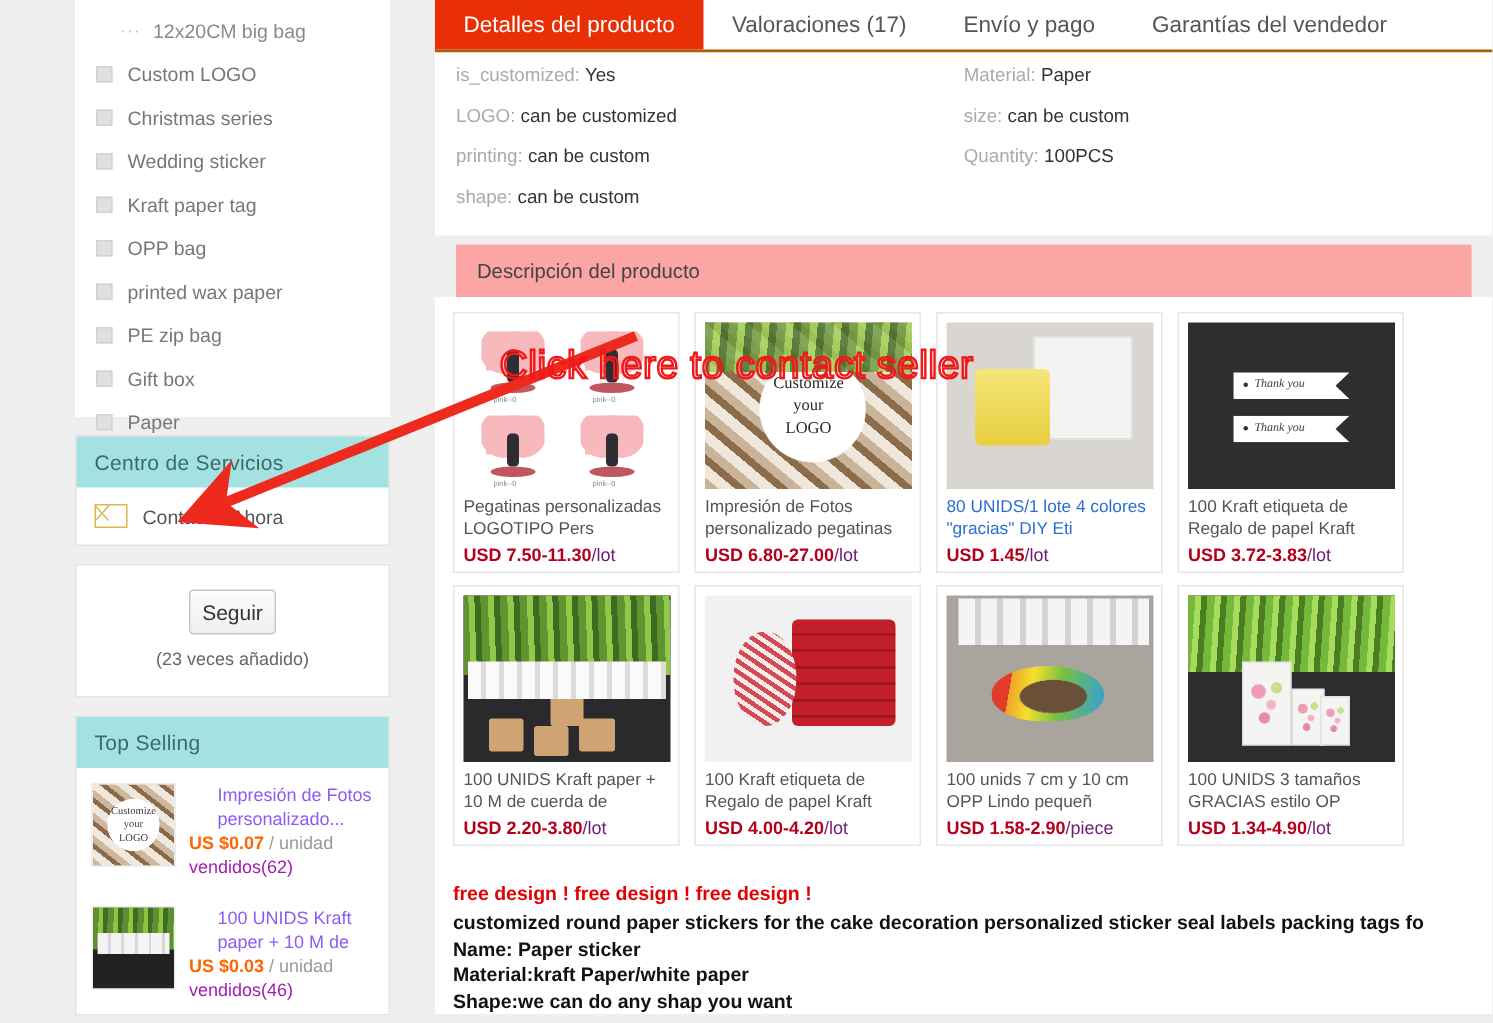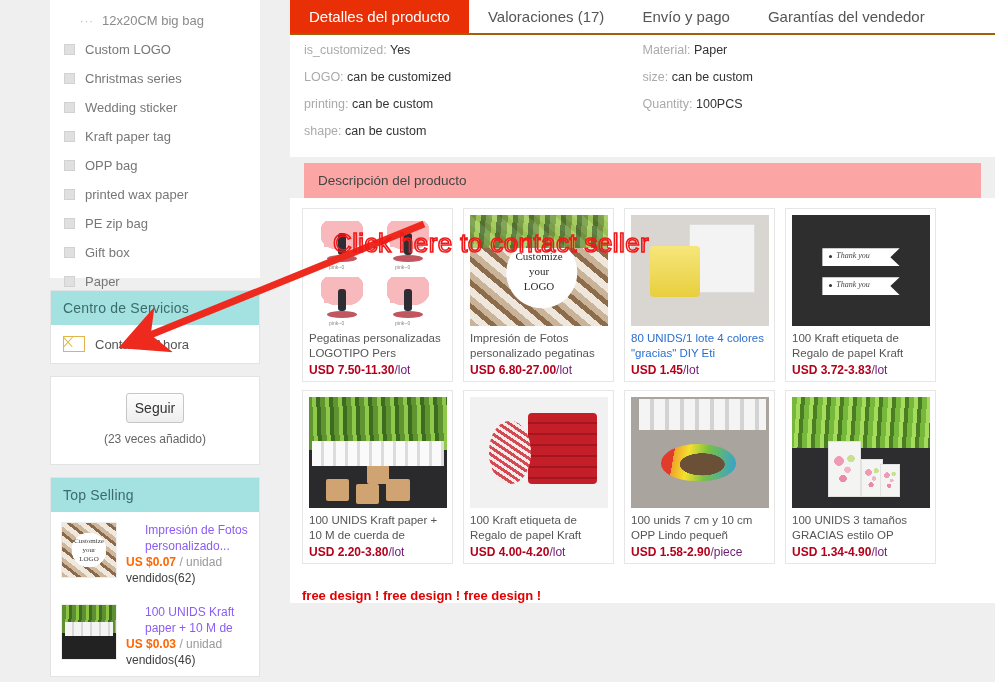--- a/index.html
+++ b/index.html
@@ -61,21 +61,21 @@
 
   .ts-item { display: flex; padding: 10px 8px 8px 10px; }
   .ts-thumb {
     width: 54px; height: 54px; flex: none; margin-right: 9px;
     border: 1px solid #eee; background-size: cover; background-position: center;
   }
   .ts-info { font-size: 12px; line-height: 16px; color: #555; }
   .ts-title { color: #8b5cf6; margin-left: 19px; }
   .ts-price { color: #f60; font-weight: bold; }
   .ts-unit { color: #999; font-weight: normal;}
-  .ts-sold { color: #404040; }
+  .ts-sold { color: #a21caf; }
 
   
   .thumb-logo {
     background:
       radial-gradient(circle at 50% 50%, #fff 0 45%, rgba(255,255,255,0) 46%),
       repeating-linear-gradient(38deg,#cdb89e 0 4px,#f0e8dc 4px 9px,#8a6a4a 9px 12px),
       #ded2c2;
     position: relative;
   }
   .thumb-logo:after {
@@ -469,20 +469,26 @@
               <div class="sheet" style="left:64%;top:60%;width:14%;height:30%"></div>
             </div>
             <div class="card-t">100 UNIDS 3 tamaños GRACIAS estilo OP</div>
             <div class="card-p"><span>USD 1.34-4.90</span><span class="unit">/lot</span></div>
           </div>
         </div>
     </div>
 
     <div id="desc-text">
       <div class="dl-red">free design !   free design !   free design !</div>
+      <div id="desc-lines">
+          <div class="dl">customized round paper stickers for the cake decoration personalized sticker seal labels packing tags fo</div>
+          <div class="dl">Name:   Paper sticker</div>
+          <div class="dl">Material:kraft Paper/white paper</div>
+          <div class="dl">Shape:we can do any shap you want</div>
+        </div>
     </div>
   </div>
 
   <div id="overlay">
     <svg width="995" height="682" style="position:absolute;left:0;top:0;">
       <defs>
         <marker id="ah" markerWidth="7" markerHeight="7" refX="5.5" refY="3.5" orient="auto" markerUnits="strokeWidth">
           <path d="M0,0 L7,3.5 L0,7 L2,3.5 z" fill="#ee2a1e"></path>
         </marker>
       </defs>

